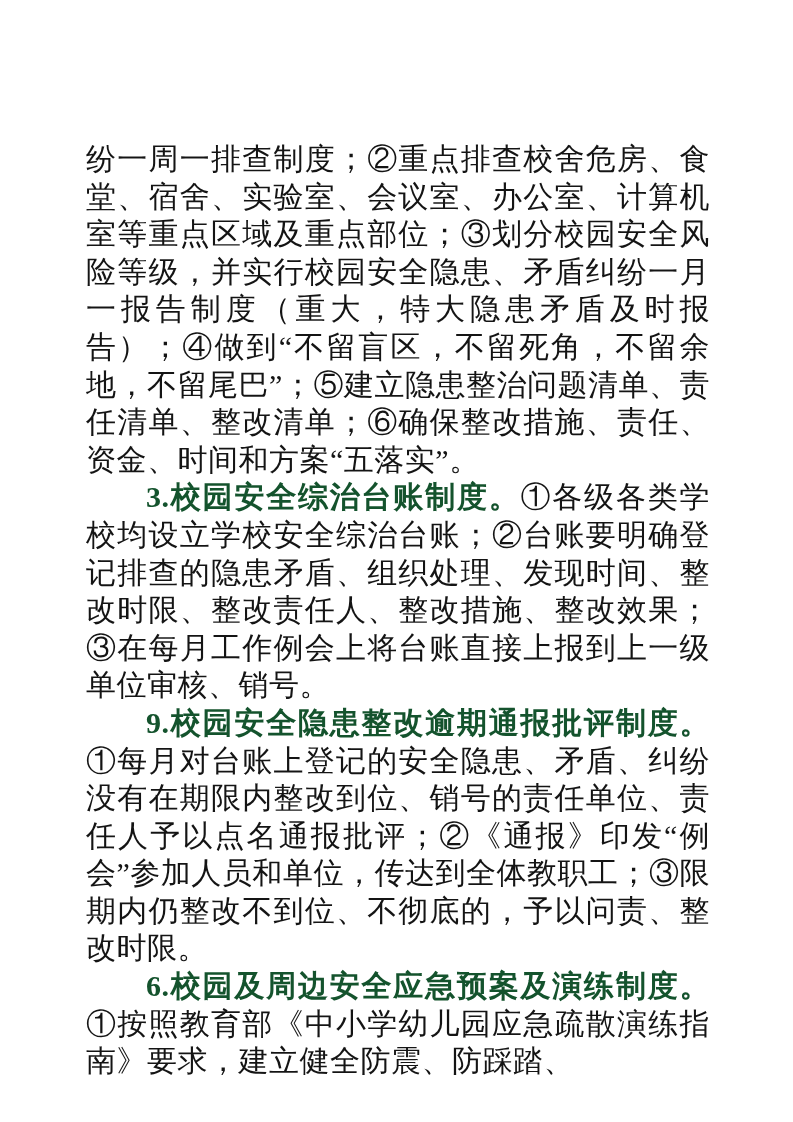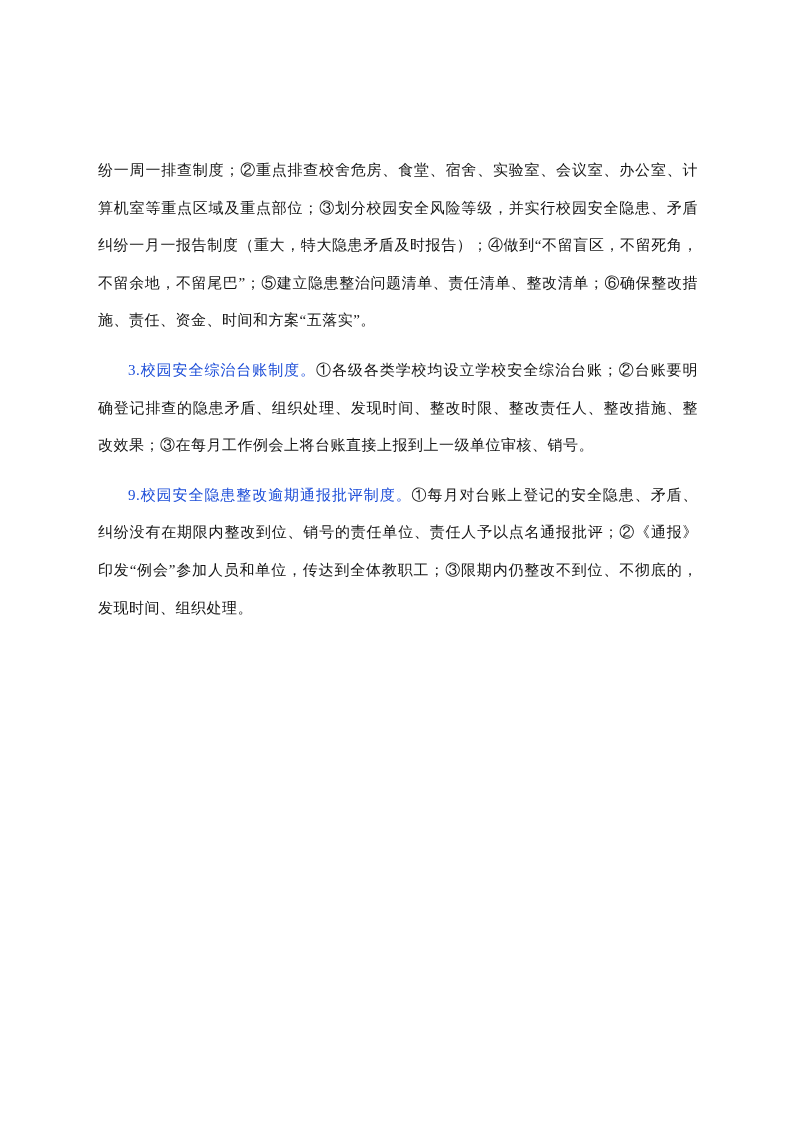--- a/index.html
+++ b/index.html
@@ -13,48 +13,49 @@
     height: 1122px;
     background: #ffffff;
     box-sizing: border-box;
     padding: 140px 83px 0 86px;
     overflow: hidden;
   }
   .content {
     width: 624px;
   }
   .para {
-    margin: 12px;
+    margin: 0;
     padding: 0;
     font-family: "Liberation Serif", "DejaVu Serif", serif;
-    font-size: 15px;
+    font-size: 30px;
     line-height: 37.6px;
     color: #141414;
     text-align: justify;
     text-justify: inter-ideograph;
     text-indent: 2em;
     letter-spacing: 0.5px;
     word-break: break-all;
   }
   .para.no-indent {
     text-indent: 0;
   }
   .head {
-    font-weight: 400;
-    color: #1d4ed8;
+    font-weight: 700;
+    color: #14532d;
   }
 </style>
 </head>
 <body>
 
 <div class="page">
   <div class="content">
 
     <p class="para no-indent"><span class="head"></span><span>纷一周一排查制度；②重点排查校舍危房、食堂、宿舍、实验室、会议室、办公室、计算机室等重点区域及重点部位；③划分校园安全风险等级，并实行校园安全隐患、矛盾纠纷一月一报告制度（重大，特大隐患矛盾及时报告）；④做到“不留盲区，不留死角，不留余地，不留尾巴”；⑤建立隐患整治问题清单、责任清单、整改清单；⑥确保整改措施、责任、资金、时间和方案“五落实”。</span></p>
 
     <p class="para"><span class="head">3.校园安全综治台账制度。</span><span>①各级各类学校均设立学校安全综治台账；②台账要明确登记排查的隐患矛盾、组织处理、发现时间、整改时限、整改责任人、整改措施、整改效果；③在每月工作例会上将台账直接上报到上一级单位审核、销号。</span></p>
 
 
-    <p class="para"><span class="head">9.校园安全隐患整改逾期通报批评制度。</span><span>①每月对台账上登记的安全隐患、矛盾、纠纷没有在期限内整改到位、销号的责任单位、责任人予以点名通报批评；②《通报》印发“例会”参加人员和单位，传达到全体教职工；③限期内仍整改不到位、不彻底的，发现时间、组织处理。</span></p>
+    <p class="para"><span class="head">9.校园安全隐患整改逾期通报批评制度。</span><span>①每月对台账上登记的安全隐患、矛盾、纠纷没有在期限内整改到位、销号的责任单位、责任人予以点名通报批评；②《通报》印发“例会”参加人员和单位，传达到全体教职工；③限期内仍整改不到位、不彻底的，予以问责、整改时限。</span></p>
 
+    <p class="para"><span class="head">6.校园及周边安全应急预案及演练制度。</span><span>①按照教育部《中小学幼儿园应急疏散演练指南》要求，建立健全防震、防踩踏、</span></p>
 
   </div>
 </div>
 
 </body></html>

